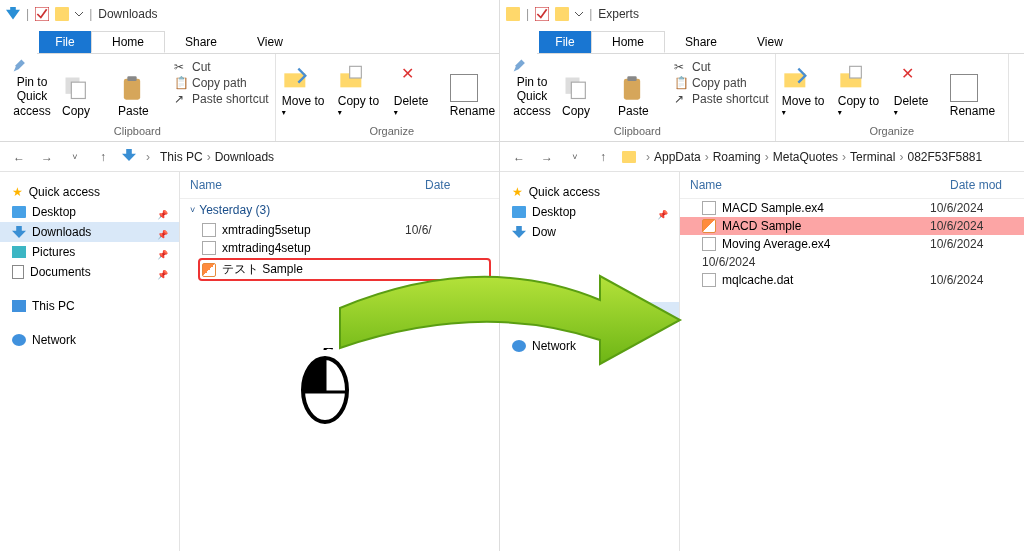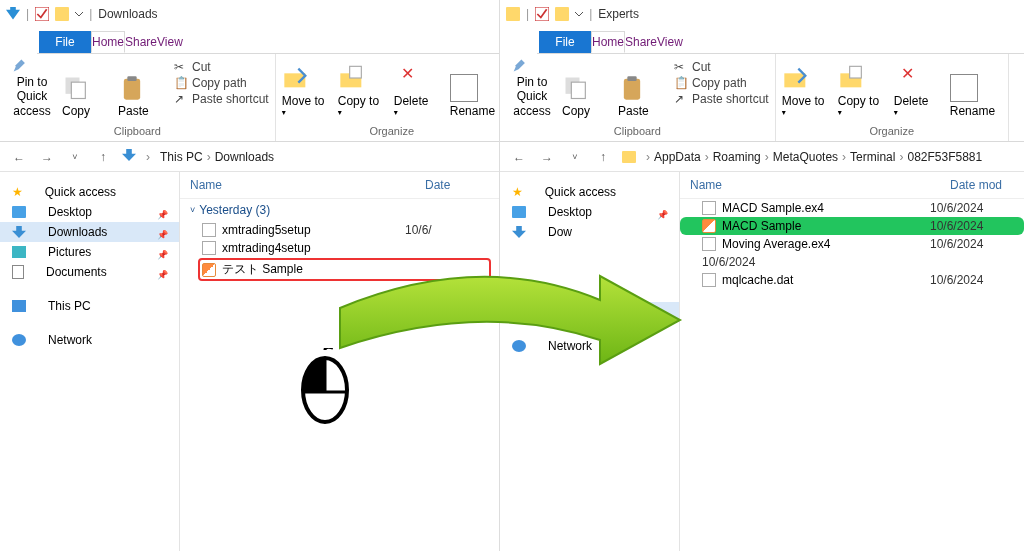--- a/index.html
+++ b/index.html
@@ -12,21 +12,21 @@
 .tb-down { width:14px; height:14px; }
 .tb-check { width:14px; height:14px; }
 .tb-folder { width:14px; height:14px; background:#ffd86b; border-radius:1px; }
 .tb-dd { width:8px; height:8px; }
 .tb-sep { color:#999; }
 .tb-title { color:#333; }
 
 
 .tabrow { height:26px; display:flex; align-items:flex-end; border-bottom:1px solid #d9d9d9;margin-left:37px; }
 .filetab { background:#1976d2; color:#fff; width:52px; height:22px; display:flex; align-items:center; justify-content:center; margin-left:2px; }
-.tab { padding:0 0; height:22px; display:flex; align-items:center; color:#701a75; cursor:pointer; }
+.tab { padding:0 20px; height:22px; display:flex; align-items:center; color:#000000; cursor:pointer; }
 .tab.active { border:1px solid #d9d9d9; border-bottom:1px solid #fff; }
 .ribbon { height:88px; border-bottom:1px solid #d9d9d9; background:#fff; display:flex; }
 .rgroup { border-right:1px solid #e3e3e3; padding:2px 6px; display:flex; flex-direction:column; }
 .rgroup .items { flex:1; display:flex; align-items:flex-start; gap:4px; }
 .rgroup .glabel { text-align:center; color:#666; font-size:11px; padding-bottom:2px; }
 .bigbtn { width:52px; height:64px; display:flex; flex-direction:column; align-items:flex-start; justify-content:flex-end; padding-bottom:2px; cursor:pointer; text-align:center; line-height:1.2; }
 .bigbtn .ic { width:28px; height:28px; margin-bottom:2px; }
 .smallstack { display:flex; flex-direction:column; gap:2px; padding-top:4px; }
 .smallbtn { display:flex; align-items:center; gap:4px; color:#444; cursor:pointer; white-space:nowrap; }
 .smallbtn .ic { width:14px; height:14px; }
@@ -35,21 +35,21 @@
 .addrrow { height:30px; border-bottom:1px solid #e3e3e3; display:flex; align-items:center; gap:10px; padding:0 10px; }
 .navbtn { width:18px; height:18px; display:flex; align-items:center; justify-content:center; color:#555; cursor:pointer; }
 .breadcrumb { display:flex; align-items:center; gap:4px; }
 .bc-seg { color:#222; cursor:pointer; }
 .bc-chev { color:#888; }
 
 
 .content { display:flex; height:calc(551px - 28px - 26px - 88px - 30px); }
 .navpane { width:180px; border-right:1px solid #e3e3e3; padding:10px 0; }
 .navsec { margin-bottom:14px; }
-.navitem { display:flex; align-items:center; gap:22px; padding:3px 12px; cursor:pointer; }
+.navitem { display:flex; align-items:center; gap:6px; padding:3px 12px; cursor:pointer; }
 .navitem.sel { background:#d9e8f8; }
 .navitem .pinic { margin-left:auto; width:10px; height:10px; }
 .navitem.bold { font-weight:400; }
 .navitem .star::before { content:"★"; color:#ffb400; font-size:12px; }
 .ic-folder { width:14px; height:12px; background:#ffd86b; border-radius:1px; display:inline-block; }
 .ic-desktop { width:14px; height:12px; background:#47a1e6; border-radius:1px; display:inline-block; }
 .ic-down { width:14px; height:12px; background:#3a8fd4; display:inline-block; clip-path:polygon(50% 100%,0 40%,30% 40%,30% 0,70% 0,70% 40%,100% 40%); }
 .ic-doc { width:12px; height:14px; background:#fff; border:1px solid #888; display:inline-block; }
 .ic-pic { width:14px; height:12px; background:#3cb6c4; display:inline-block; }
 .ic-pc { width:14px; height:12px; background:#4091dd; display:inline-block; }
@@ -60,21 +60,21 @@
 .listpane { flex:1; }
 .listhdr { display:flex; border-bottom:1px solid #eee; color:#3a6ea5; }
 .listhdr .col { padding:6px 10px; }
 .col-name { flex:1; }
 .col-date { width:84px; }
 .grouprow { color:#1a4e8a; padding:4px 10px; display:flex; align-items:center; gap:4px; cursor:pointer; }
 .filerow { display:flex; align-items:center; padding:2px 10px 2px 22px; cursor:pointer;gap:20px; }
 .filerow .fname { flex:1; display:flex; align-items:center; gap:6px; }
 .filerow .fdate { width:84px; color:#333; }
 .filerow.hlred { border:2px solid #e33; border-radius:4px; margin:1px 8px 1px 18px; padding:1px 2px; }
-.filerow.hlblue { background:#22c55e;border-radius:6px; }
+.filerow.hlblue { background:#fca5a5; }
 .ic-file { width:14px; height:14px; background:#fff; border:1px solid #aaa; display:inline-block; }
 .ic-mq4 { width:14px; height:14px; display:inline-block; background:linear-gradient(135deg,#ff8a3d 50%,#fff 50%); border:1px solid #e68a3a; border-radius:2px; }
 .ic-x { color:#d33; font-size:16px; }
 .ic-ren { width:14px; height:14px; border:1px solid #888; display:inline-block; }
 .ic-newf { width:22px; height:18px; background:#ffd86b; display:inline-block; border-radius:1px; position:relative; }
 .ic-newf::after { content:"✶"; position:absolute; right:-3px; top:-3px; color:#f90; font-size:10px; }
 
 
 .arrowwrap { position:absolute; left:330px; top:258px; width:355px; height:110px; pointer-events:none; z-index:50; }
 .mouseic { position:absolute; left:298px; top:348px; width:54px; height:80px; z-index:51; }

